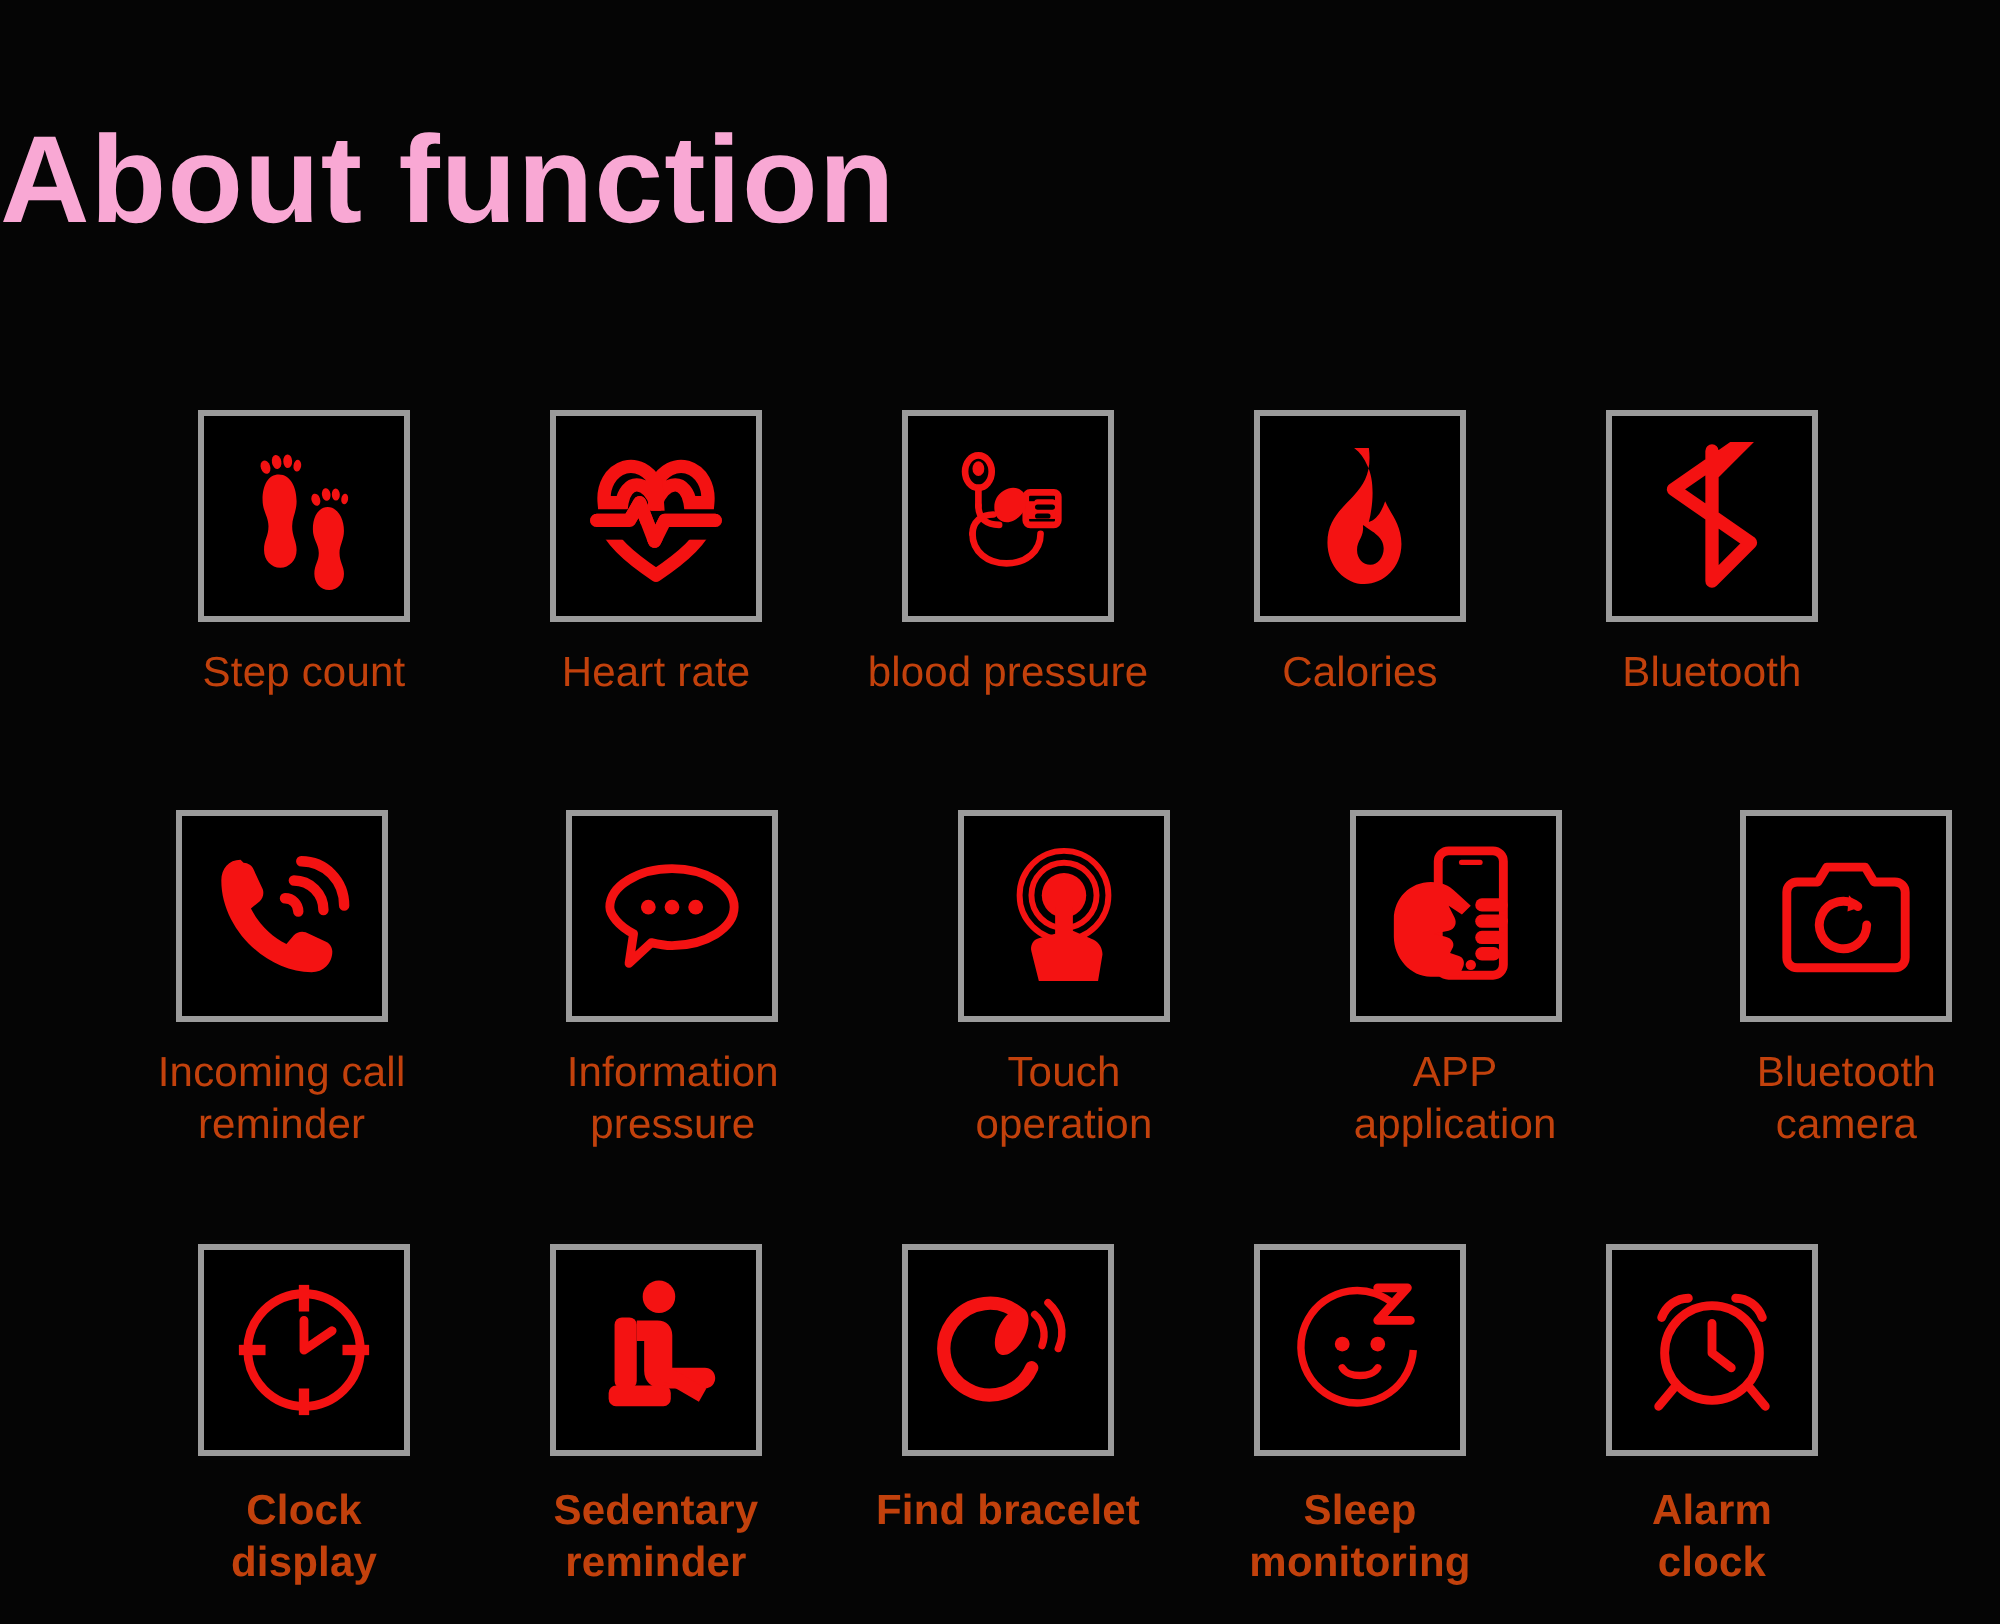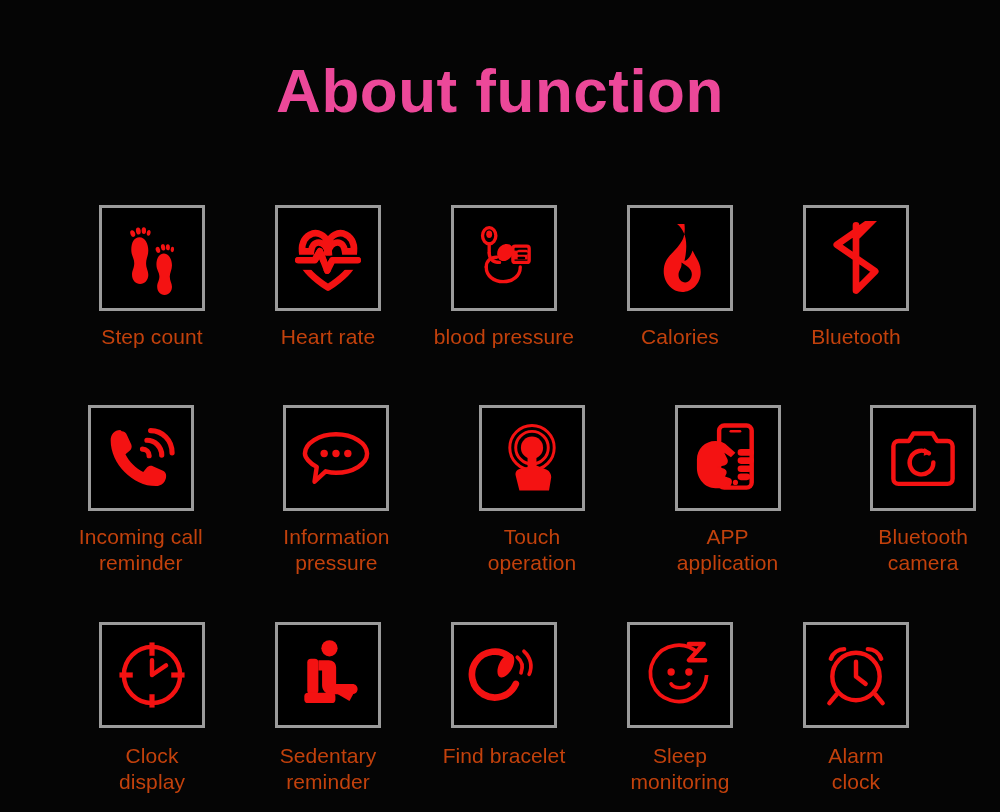--- a/index.html
+++ b/index.html
@@ -19,25 +19,25 @@
     position: relative;
     width: 1000px;
     height: 812px;
     background: #050505;
   }
   #page-title {
     position: absolute;
     top: 58px;
     left: 0;
     width: 1000px;
-    text-align: center;
+    text-align: left;
     font-size: 62px;
     font-weight: bold;
     letter-spacing: 0.5px;
-    color: #ec4899;
+    color: #f9a8d4;
     font-family: "Liberation Sans", sans-serif;
     line-height: 1.05;
   }
   #grid {
     position: absolute;
     top: 190px;
     left: 0;
     width: 1000px;
   }
   .grid-row {
@@ -77,21 +77,21 @@
   .cell-label {
     margin-top: 13px;
     text-align: center;
     color: #c2410c;
     font-size: 21px;
     line-height: 26px;
     font-family: "Liberation Sans", sans-serif;
     white-space: pre-line;
     letter-spacing: 0.1px;
   }
-  .row-3 .cell-label { margin-top: 15px; }
+  .row-3 .cell-label { margin-top: 15px; font-weight: bold; }
 </style>
 </head>
 <body>
 
 <div id="page">
 
   <div id="page-title">About function</div>
 
   <div id="grid">
 

